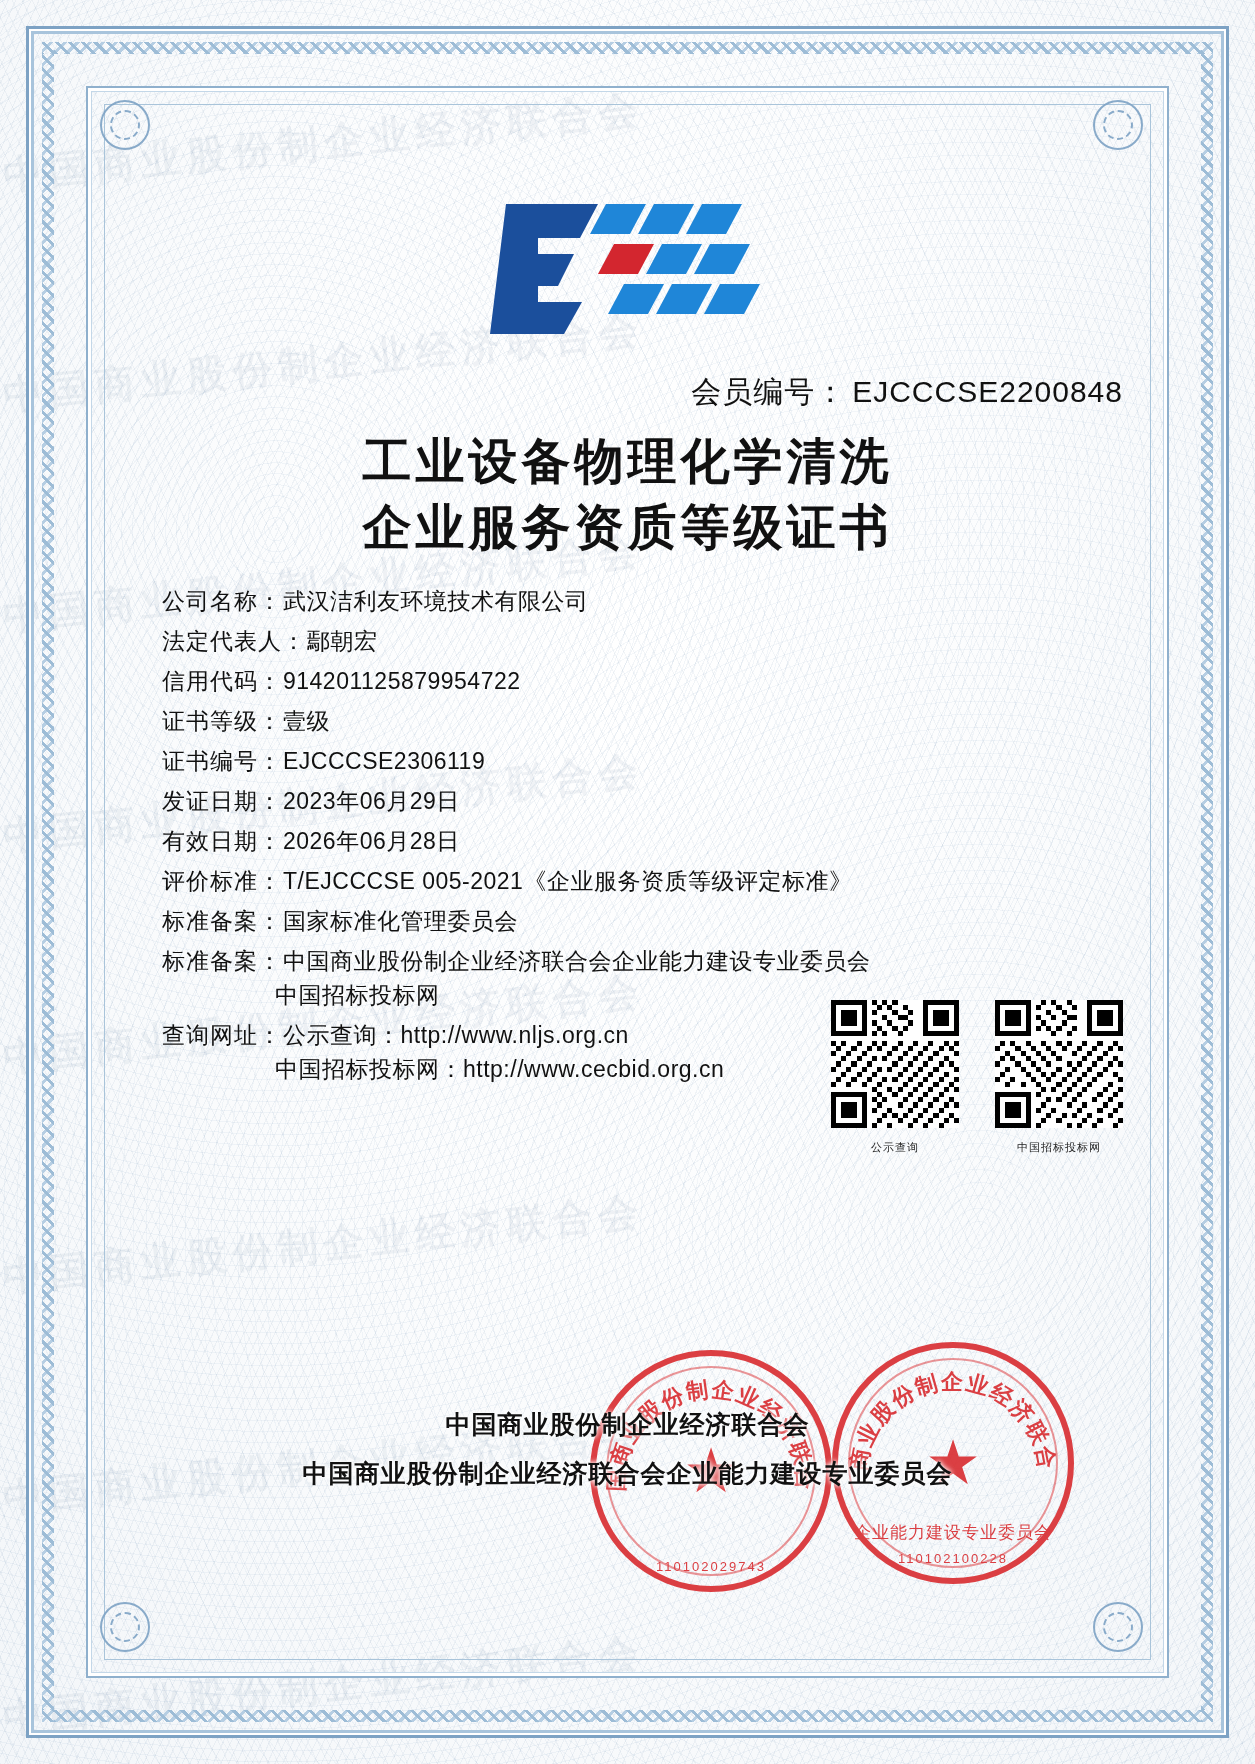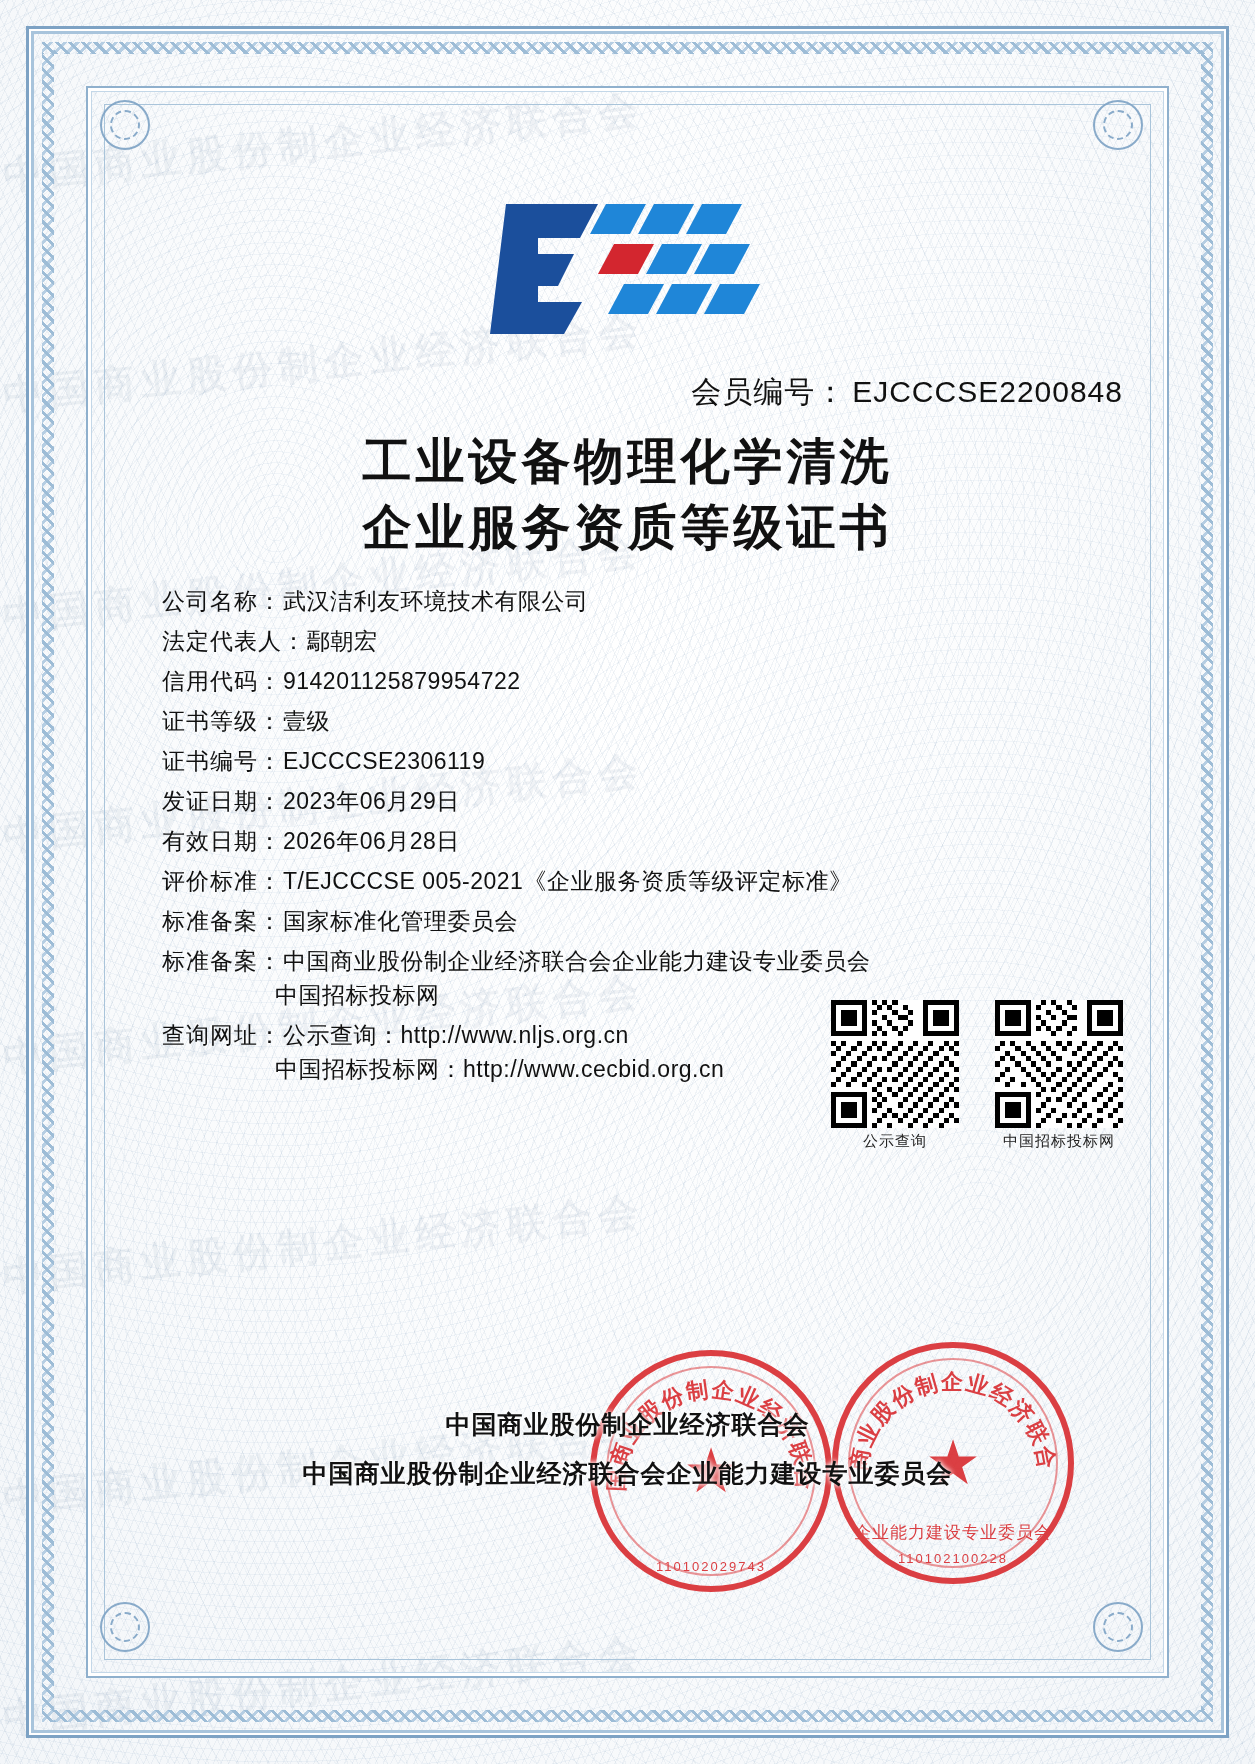--- a/index.html
+++ b/index.html
@@ -135,21 +135,21 @@
     position:absolute;right:12px;top:880px;
     display:flex;gap:36px;
   }
   .qr-box{width:128px;text-align:center;}
   .qr{
     width:128px;height:128px;
     background-color:#fff;
     image-rendering:pixelated;
   }
   .qr-cap{
-    font-size:15px;color:#222;letter-spacing:1px;font-family:Liberation Serif, serif;
+    margin-top:8px;font-size:11px;color:#222;letter-spacing:1px;font-family:Liberation Serif, serif;
   }
 
   
   .stamp{
     position:absolute;width:230px;height:230px;border-radius:50%;
     border:6px solid #d8262a;opacity:.88;
   }
   .stamp .ring{
     position:absolute;inset:10px;border-radius:50%;border:2px solid #d8262a;opacity:.55;
   }

